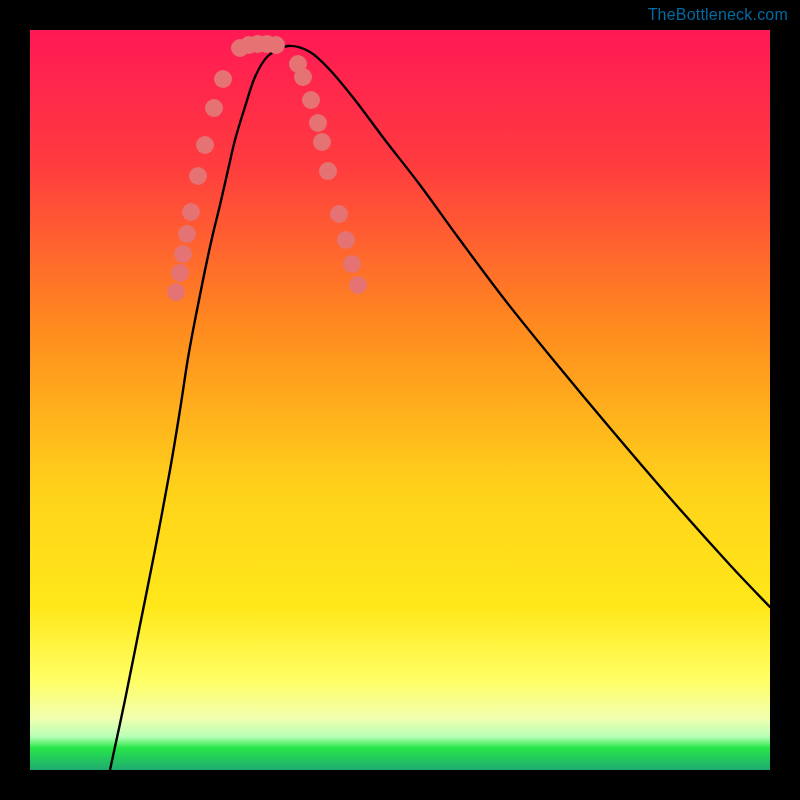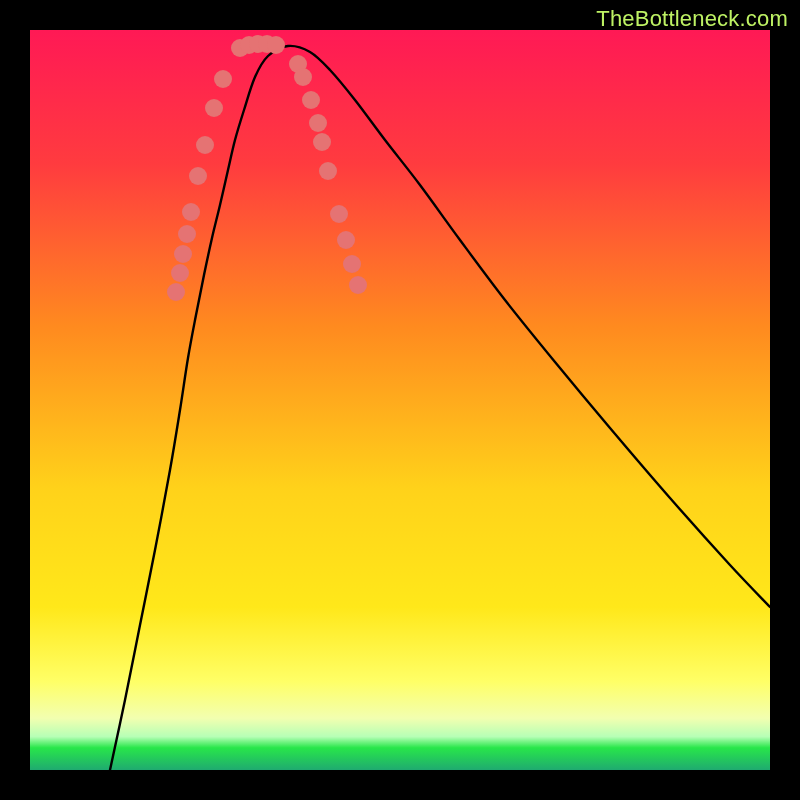--- a/index.html
+++ b/index.html
@@ -24,22 +24,22 @@
     left: 30px;
     top: 30px;
     width: 740px;
     height: 740px;
     
   }
   .watermark {
     position: absolute;
     top: 6px;
     right: 12px;
-    color: #bef264;
-    font-size: 22px;
+    color: #0369a1;
+    font-size: 16px;
     letter-spacing: 0.2px;
     font-weight: 500;
   }
   svg { display: block; }
 </style>
 </head>
 <body>
 
 <div class="frame">
   <div class="watermark">TheBottleneck.com</div>

